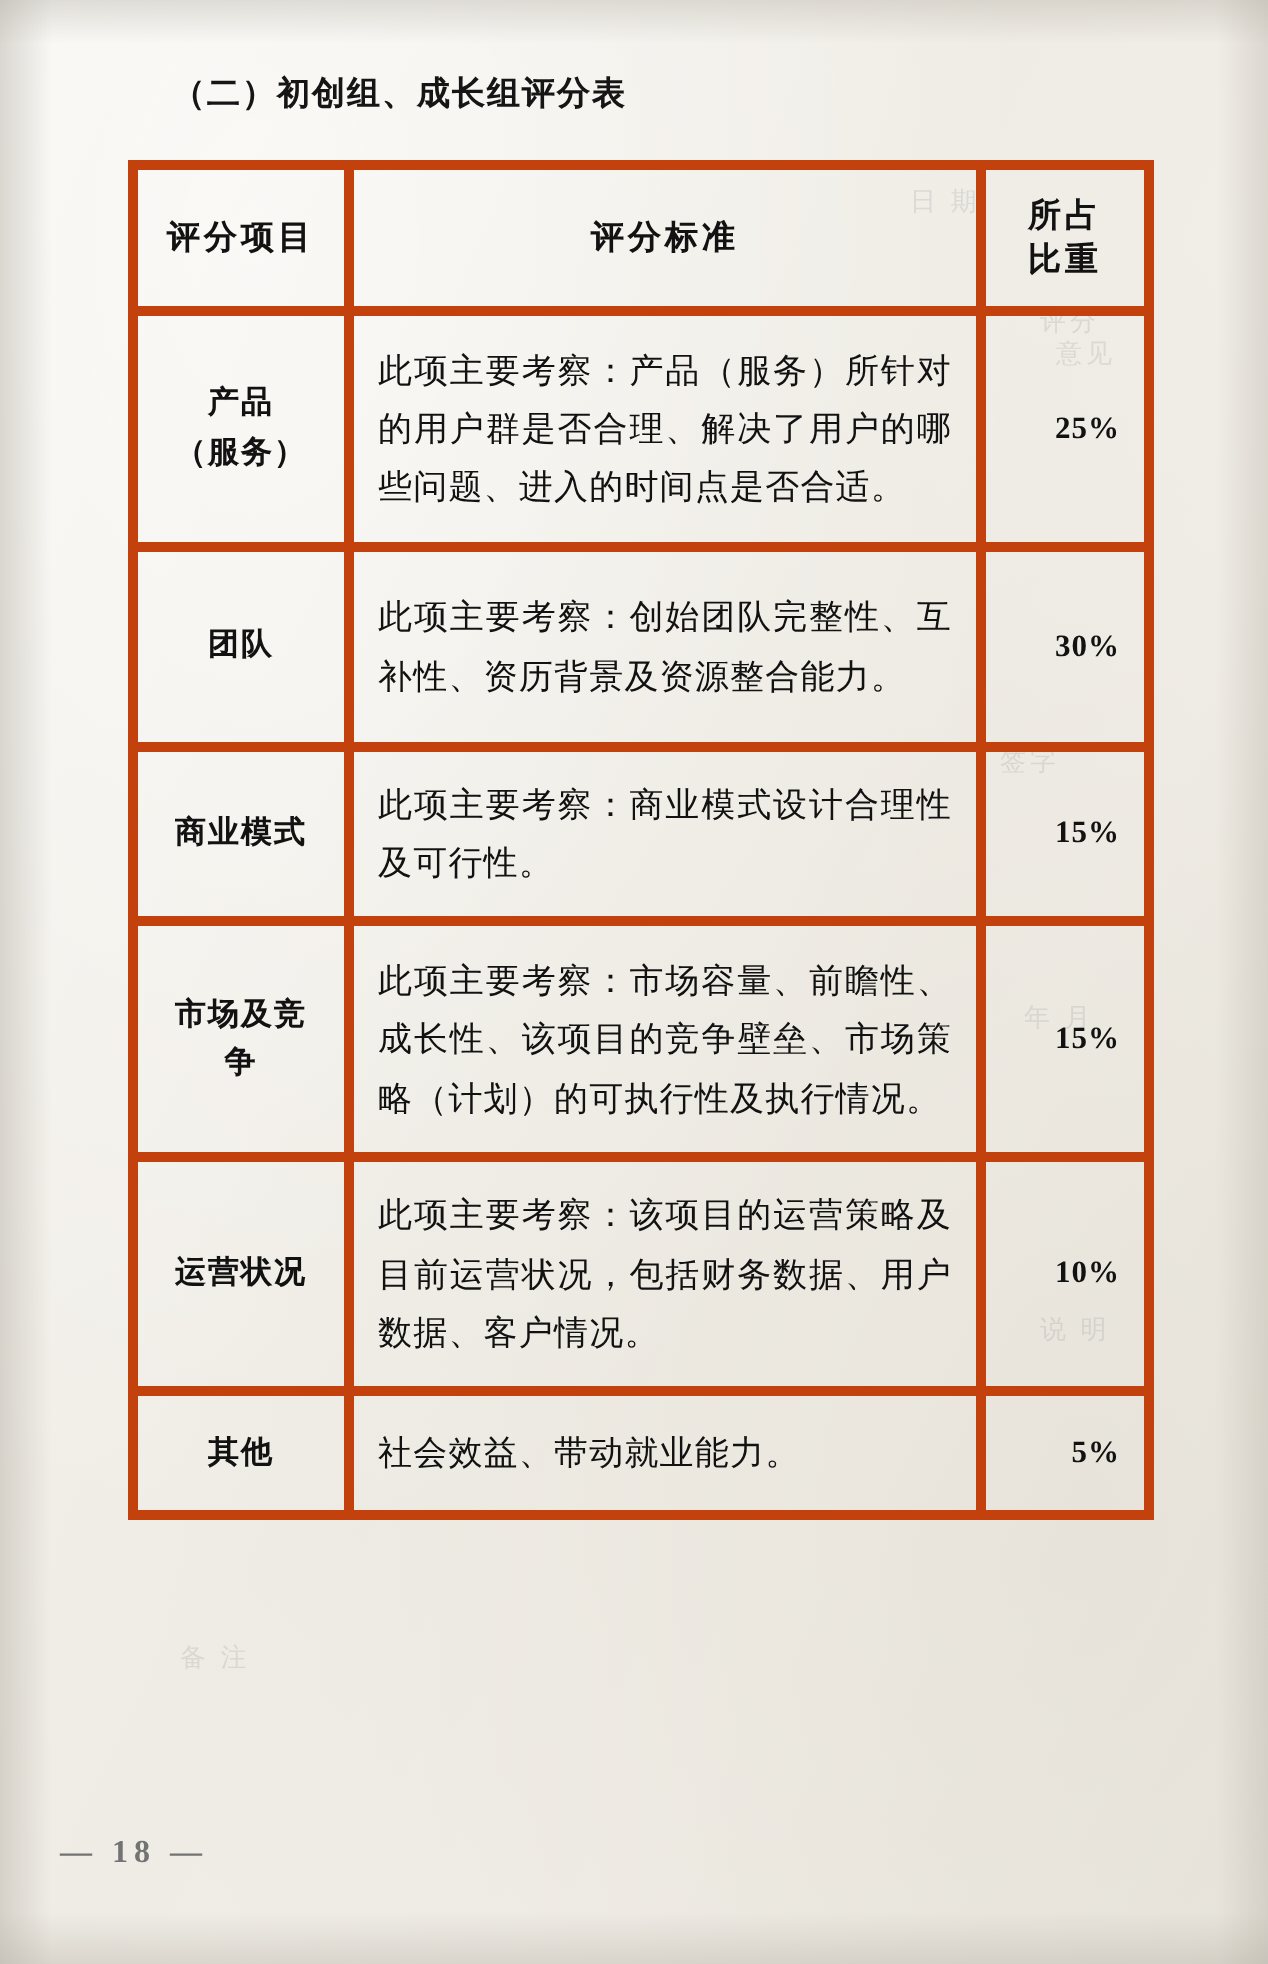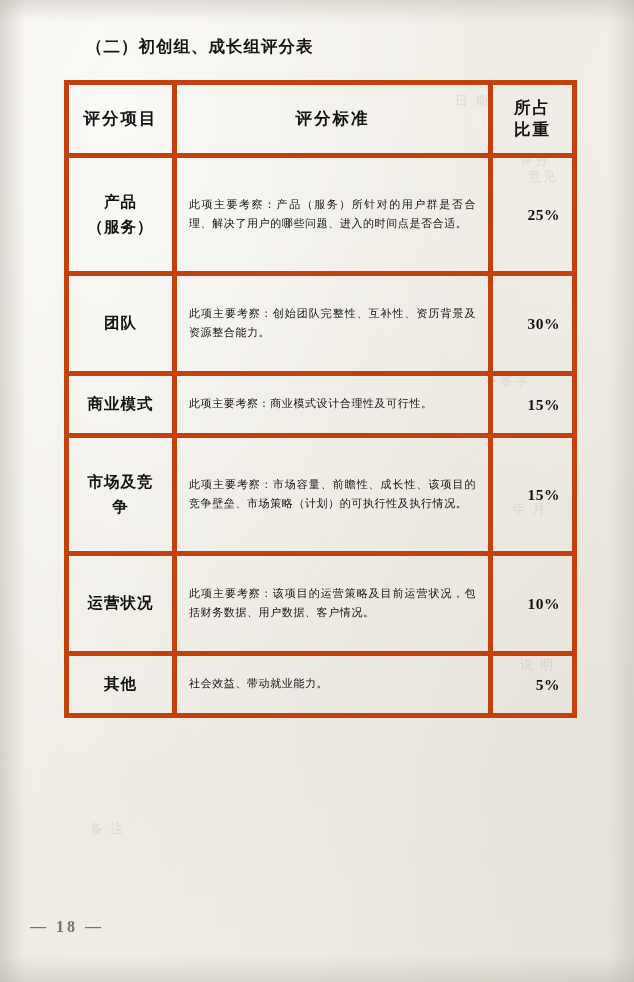--- a/index.html
+++ b/index.html
@@ -77,26 +77,26 @@
   .cell-item {
     text-align: center;
     font-size: 15.5px;
     font-weight: bold;
     letter-spacing: 1px;
     line-height: 1.55;
     padding: 6px 2px;
     font-family: "Liberation Serif", serif;
   }
   .cell-std {
-    font-size: 11px;
+    font-size: 17px;
     line-height: 1.72;
     letter-spacing: 0.6px;
     padding: 10px 10px 10px 12px;
     text-align: justify;
-    font-family: Liberation Mono, monospace;
+    font-family: Liberation Sans, sans-serif;
   }
   .cell-wt {
     text-align: right;
     font-size: 15.5px;
     font-weight: bold;
     letter-spacing: 0.5px;
     font-family: "Liberation Serif", serif;
   }
   .row-tall { height: 118px; }
   .row-mid  { height: 100px; }

